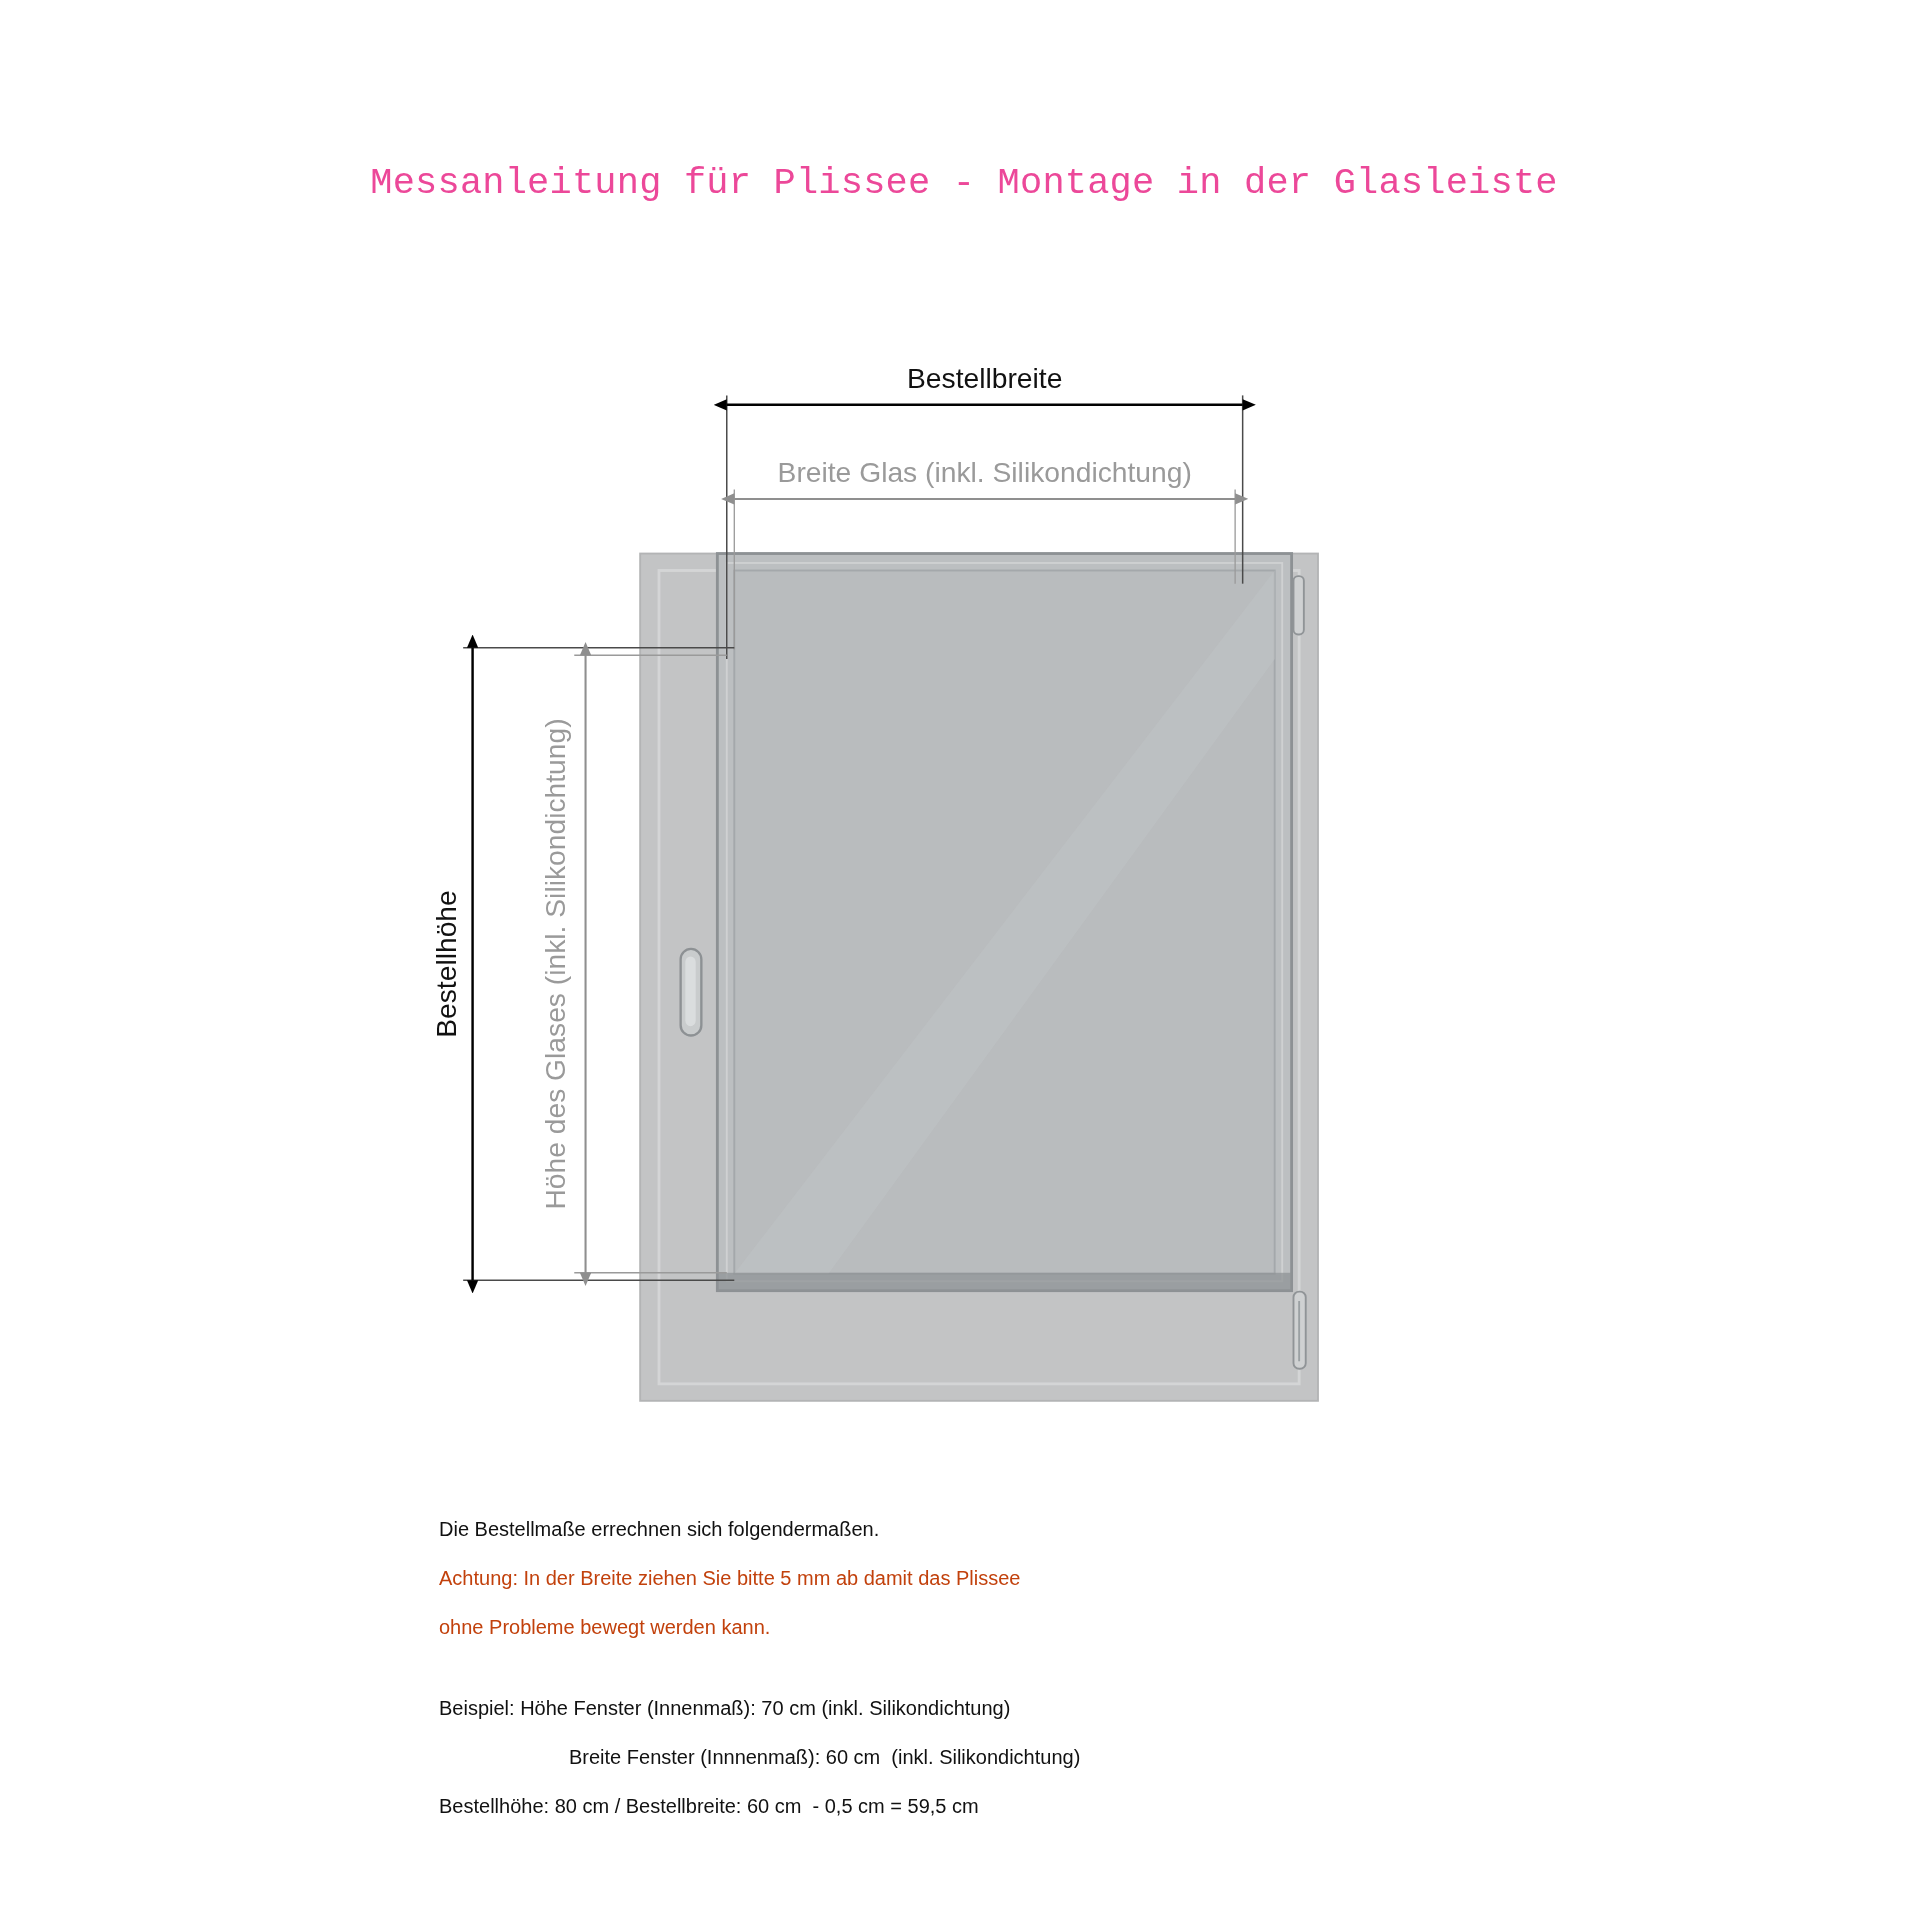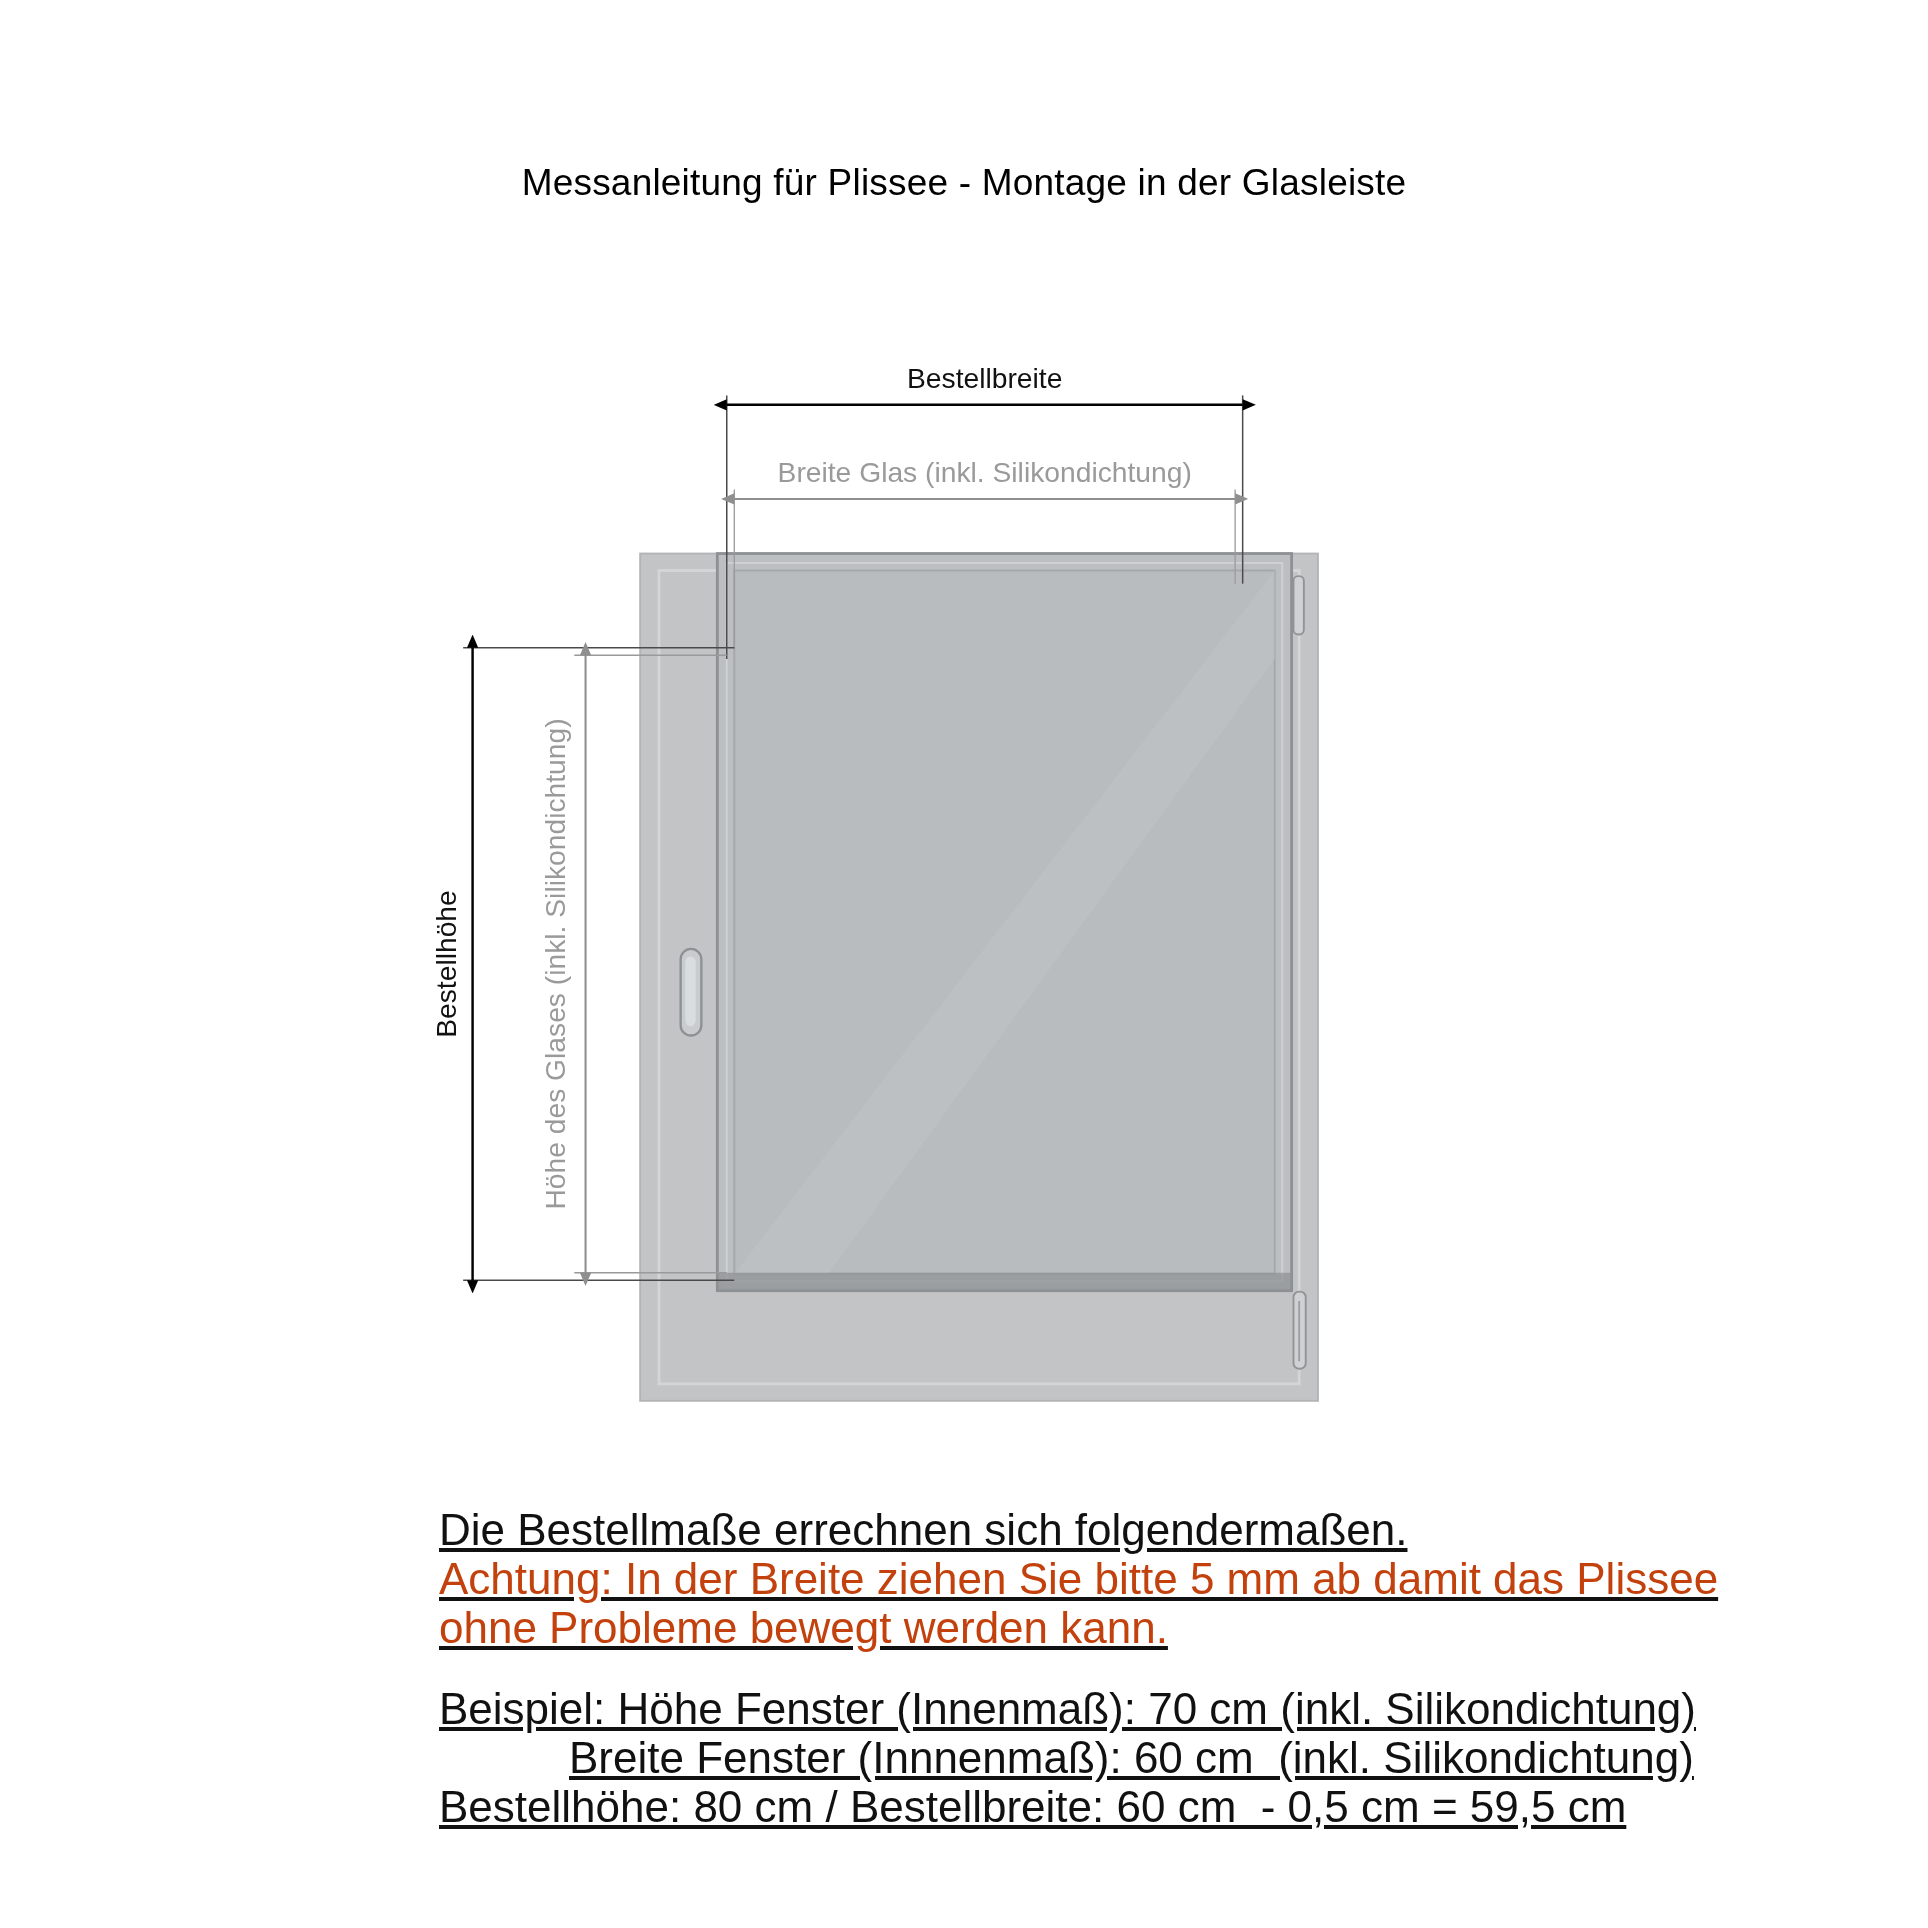--- a/index.html
+++ b/index.html
@@ -18,42 +18,42 @@
 
   
   #title {
     position: absolute;
     left: 0;
     top: 162px;
     width: 1928px;
     text-align: center;
     font-size: 37px;
     letter-spacing: 0.2px;
-    color: #000000;
+    color: #ec4899;
+    font-family: Liberation Mono, monospace;
   }
 
   
   #diagram {
     position: absolute;
     left: 0;
     top: 0;
     width: 1928px;
     height: 1928px;
   }
 
   
   #notes {
     position: absolute;
     left: 439px;
     top: 1505px;
     width: 1243px;
-    font-size: 44px;
+    font-size: 20px;
     line-height: 49px;
     color: #111111;
-    text-decoration: underline;
   }
   #notes .warn {
     color: #c2410c;
   }
   #notes .gap {
     display: block;
     height: 32px;
   }
   #notes .indent {
     display: inline-block;

